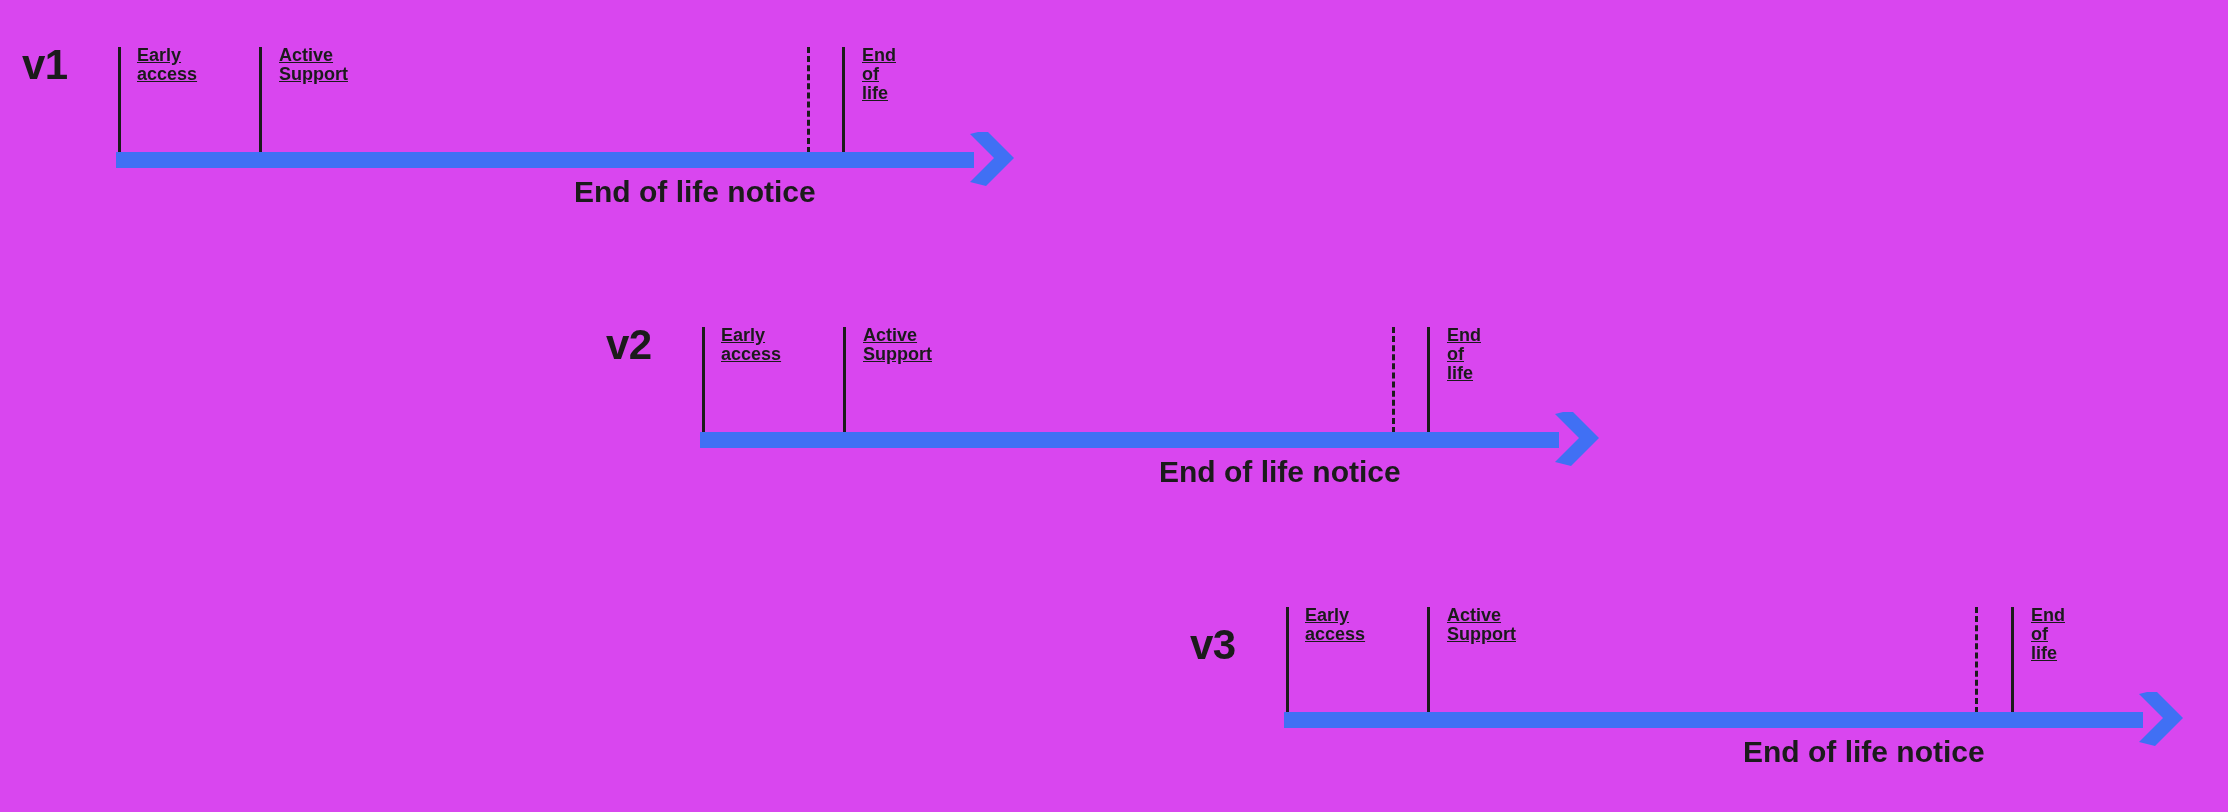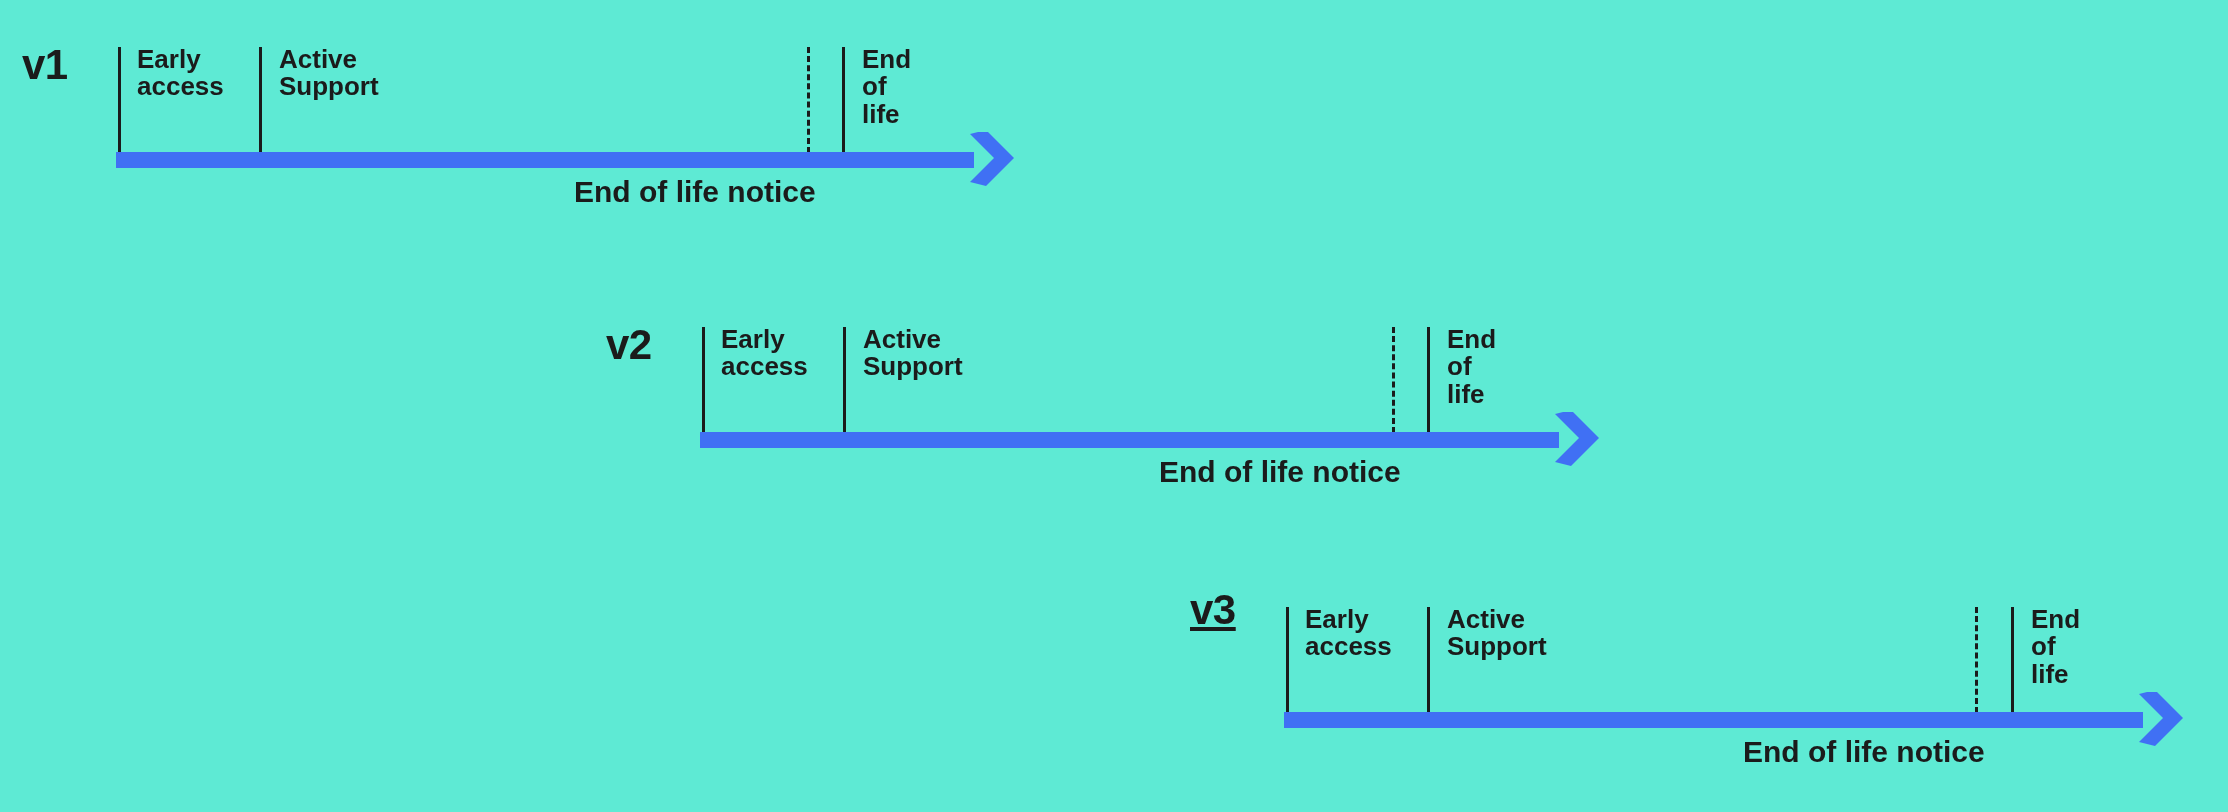--- a/index.html
+++ b/index.html
@@ -8,21 +8,21 @@
     background: #ffffff;
   }
   body {
     font-family: "Liberation Sans", sans-serif;
     -webkit-font-smoothing: antialiased;
   }
   #canvas {
     position: relative;
     width: 2228px;
     height: 812px;
-    background: #5eead4;
+    background: #d946ef;
     overflow: hidden;
   }
 
   
   .tl-row {
     position: absolute;
     left: 0;
     top: 0;
   }
 
@@ -44,24 +44,25 @@
 
   .divider.dashed {
     width: 0;
     background: none;
     border-left: 3px dashed #1b1b1b;
   }
 
   .phase-label {
     position: absolute;
     font-weight: bold;
-    font-size: 26px;
+    font-size: 18px;
     line-height: 1.05;
     color: #1b1b1b;
     white-space: pre-line;
+    text-decoration: underline;
   }
 
   .notice-label {
     position: absolute;
     font-weight: bold;
     font-size: 30px;
     line-height: 1.05;
     color: #1b1b1b;
     white-space: nowrap;
   }
@@ -138,21 +139,21 @@
       <svg width="52" height="56" viewBox="0 0 52 56">
         <path d="M4 2 L28 26 L4 50 L20 54 L48 26 L20 -2 Z" fill="#4070f4"></path>
       </svg>
     </div>
 
     <div class="notice-label" style="left:1159px; top:456px;">End of life notice</div>
   </div>
 
   <div class="tl-row">
 
-    <div class="version-label" style="left:1190px; top:589px;text-decoration:underline;">v3</div>
+    <div class="version-label" style="left:1190px; top:624px;">v3</div>
 
     <div class="divider" style="left:1286px; top:607px; height:106px;"></div>
 
     <div class="phase-label" style="left:1305px; top:606px; width:100px;">Early
 access</div>
 
     <div class="divider" style="left:1427px; top:607px; height:106px;"></div>
 
     <div class="phase-label" style="left:1447px; top:606px;">Active Support</div>
 

